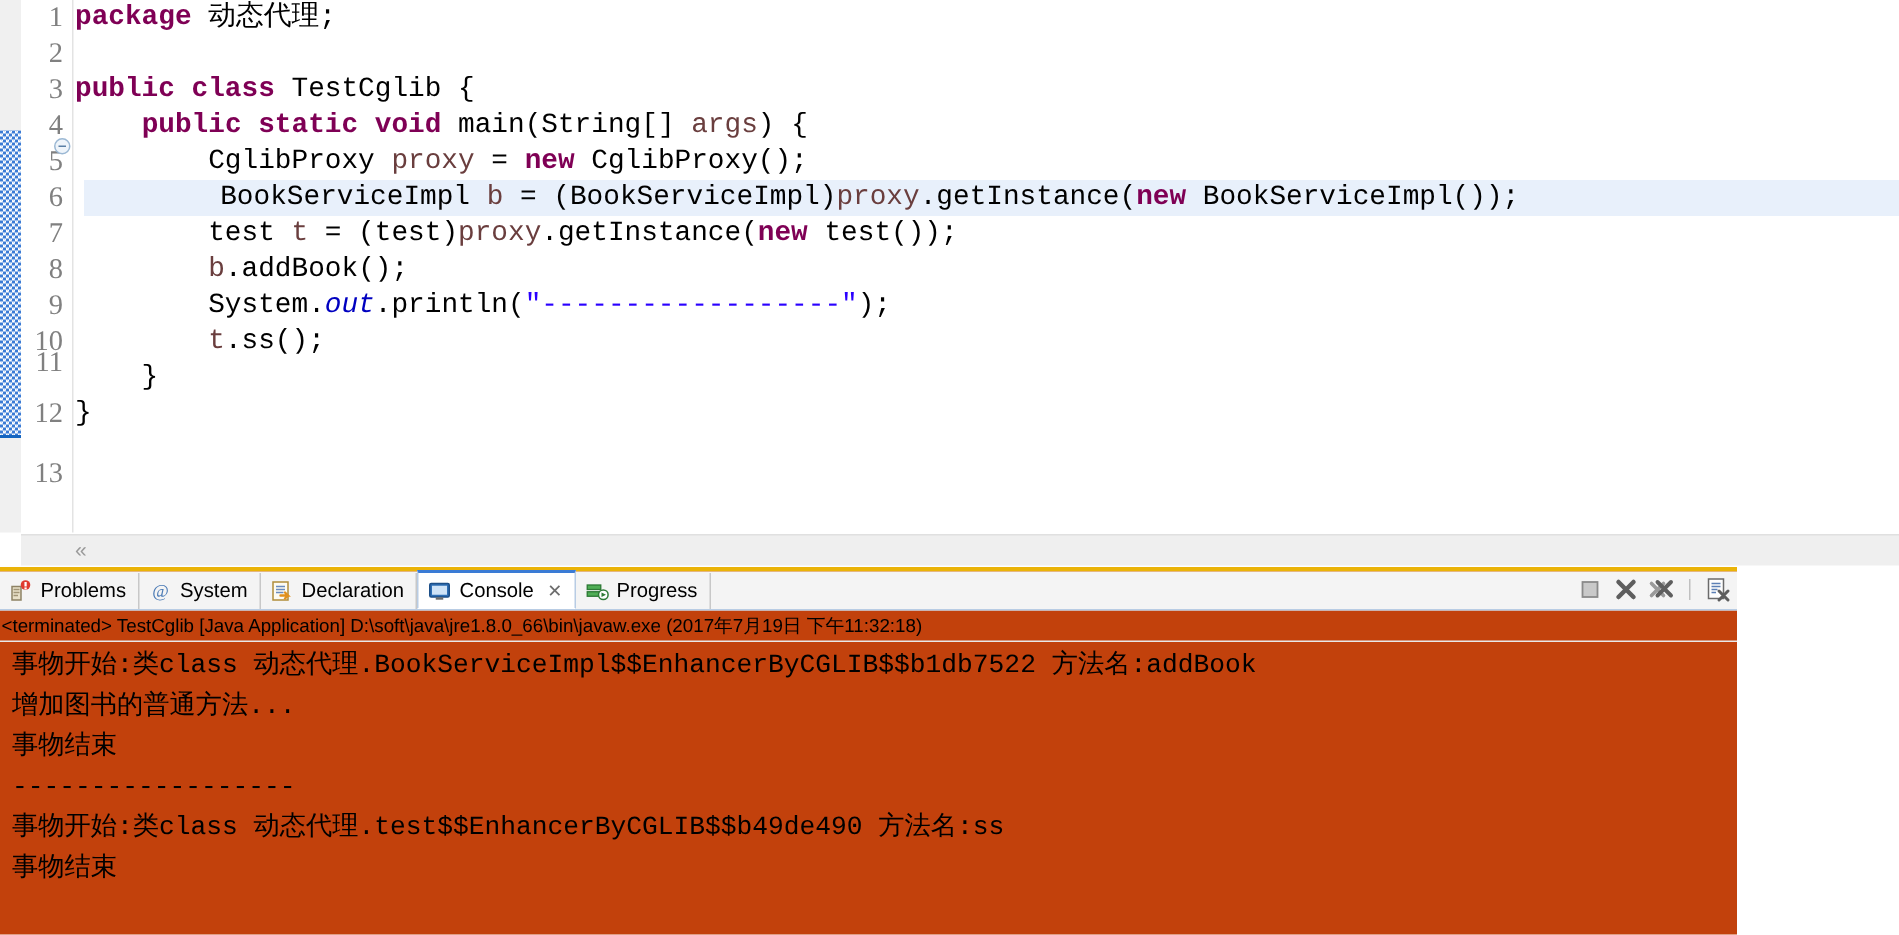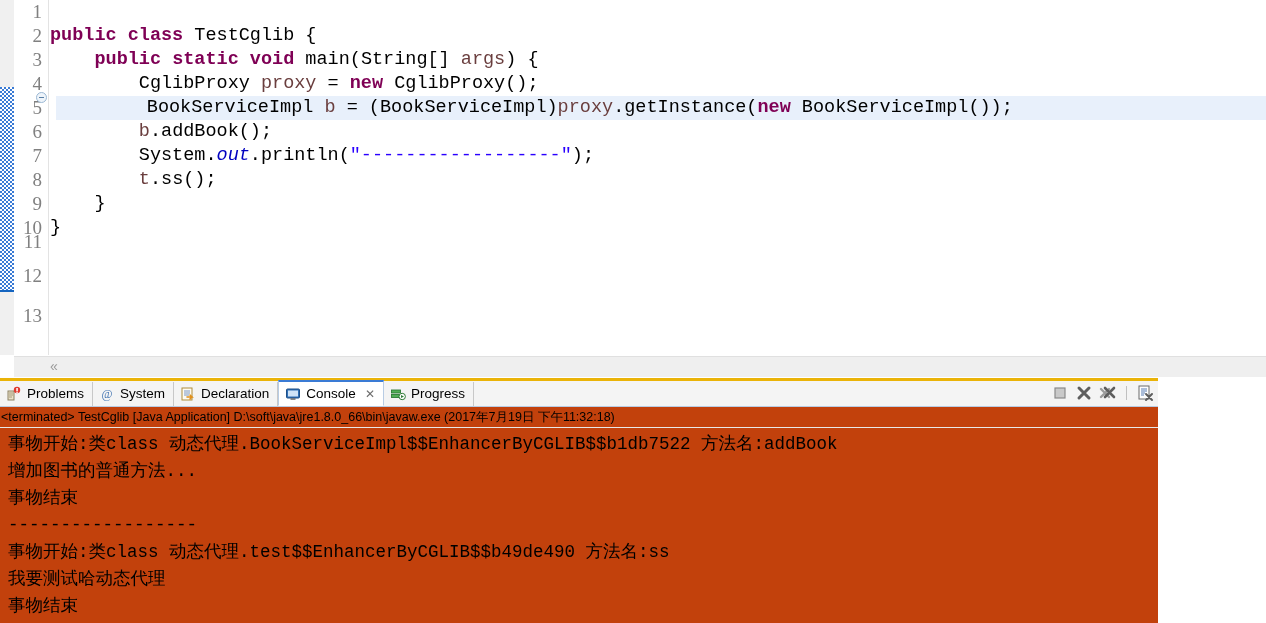--- a/index.html
+++ b/index.html
@@ -173,25 +173,27 @@
         <div class="ln" style="top: 168px;">8</div>
         <div class="ln" style="top: 192px;">9</div>
         <div class="ln" style="top: 216px; text-align: center;">10</div>
         <div class="ln" style="top: 230px;">11</div>
         <div class="ln" style="top: 264px;">12</div>
         <div class="ln" style="top: 304px;">13</div>
       </div>
     <div class="fold-marker"></div>
 
     <div class="code" id="code-area">
+        <div class="cline"><span class="kw">package</span><span class="pln"> 动态代理;</span></div>
         <div class="cline">&nbsp;</div>
         <div class="cline"><span class="kw">public class</span><span class="pln"> TestCglib {</span></div>
         <div class="cline"><span class="pln">    </span><span class="kw">public static void</span><span class="pln"> main(String[] </span><span class="var">args</span><span class="pln">) {</span></div>
         <div class="cline"><span class="pln">        CglibProxy </span><span class="var">proxy</span><span class="pln"> = </span><span class="kw">new</span><span class="pln"> CglibProxy();</span></div>
         <div class="cline hl"><span class="pln">        BookServiceImpl </span><span class="var">b</span><span class="pln"> = (BookServiceImpl)</span><span class="var">proxy</span><span class="pln">.getInstance(</span><span class="kw">new</span><span class="pln"> BookServiceImpl());</span></div>
+        <div class="cline"><span class="pln">        test </span><span class="var">t</span><span class="pln"> = (test)</span><span class="var">proxy</span><span class="pln">.getInstance(</span><span class="kw">new</span><span class="pln"> test());</span></div>
         <div class="cline"><span class="pln">        </span><span class="var">b</span><span class="pln">.addBook();</span></div>
         <div class="cline"><span class="pln">        System.</span><span class="fld">out</span><span class="pln">.println(</span><span class="str">"------------------"</span><span class="pln">);</span></div>
         <div class="cline"><span class="pln">        </span><span class="var">t</span><span class="pln">.ss();</span></div>
         <div class="cline"><span class="pln">    }</span></div>
         <div class="cline"><span class="pln">}</span></div>
         <div class="cline">&nbsp;</div>
       </div>
 
     <div class="hscroll">
       <span class="chev">«</span>
@@ -275,17 +277,16 @@
     </div>
 
     <div class="runline">&lt;terminated&gt; TestCglib [Java Application] D:\soft\java\jre1.8.0_66\bin\javaw.exe (2017年7月19日 下午11:32:18)</div>
 
     <div class="console-out" id="console-out">
         <div class="oline">事物开始:类class 动态代理.BookServiceImpl$$EnhancerByCGLIB$$b1db7522 方法名:addBook</div>
         <div class="oline">增加图书的普通方法...</div>
         <div class="oline">事物结束</div>
         <div class="oline">------------------</div>
         <div class="oline">事物开始:类class 动态代理.test$$EnhancerByCGLIB$$b49de490 方法名:ss</div>
-        <div class="oline">我要测试哈动态代理</div>
         <div class="oline">事物结束</div>
       </div>
   </div>
 </div>
 
 </body></html>

